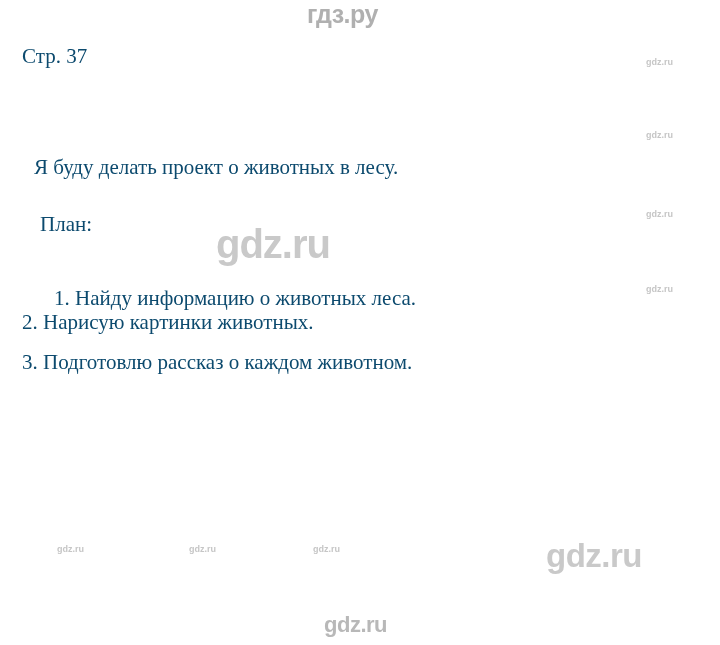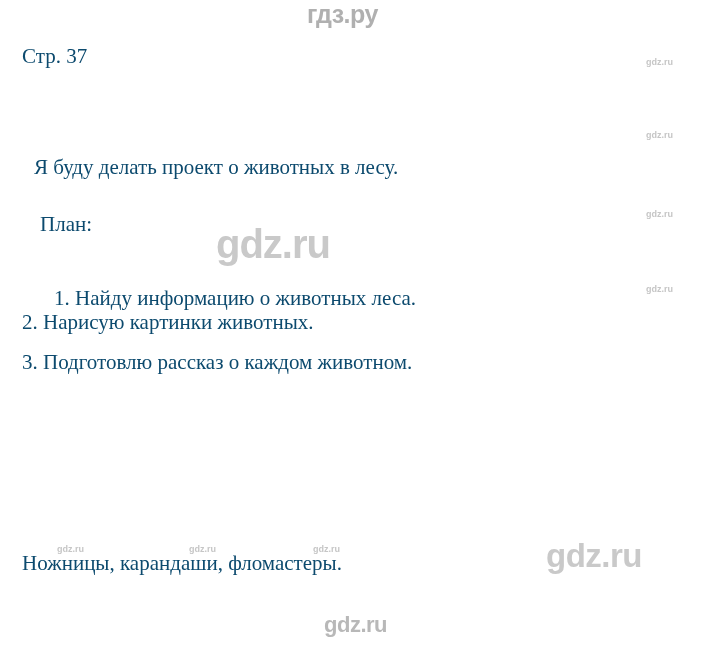--- a/index.html
+++ b/index.html
@@ -116,15 +116,14 @@
 
   <div class="doc-text line-intro">Я буду делать проект о животных в лесу.</div>
 
   <div class="doc-text line-plan">План:</div>
 
   <div class="doc-text line-1">1. Найду информацию о животных леса.</div>
   <div class="doc-text line-2">2. Нарисую картинки животных.</div>
   <div class="doc-text line-3">3. Подготовлю рассказ о каждом животном.</div>
 
 
-  <div class="doc-text line-materials2">Ножницы, карандаши, фломастеры.</div>
 
 </div>
 
 </body></html>

